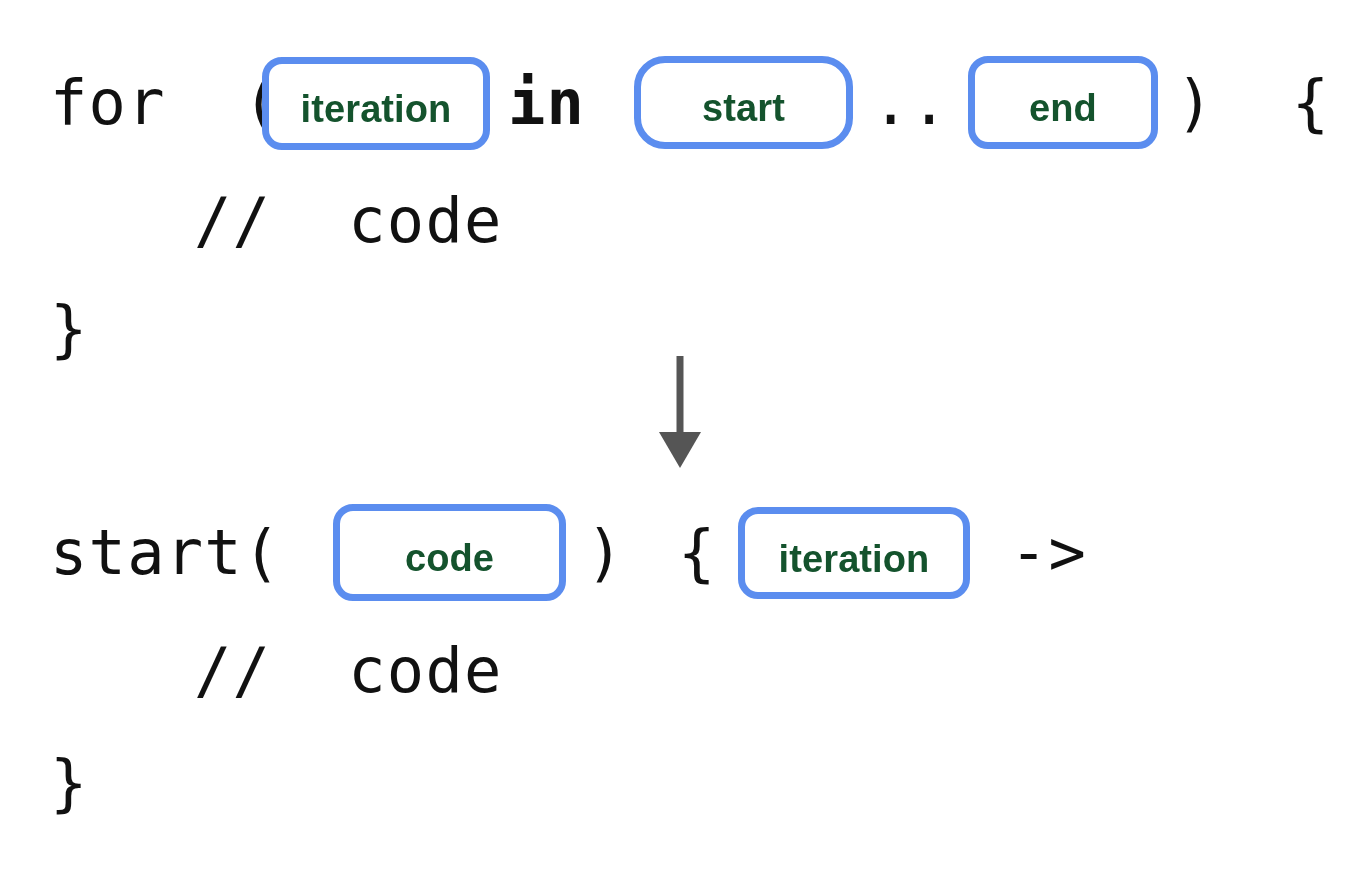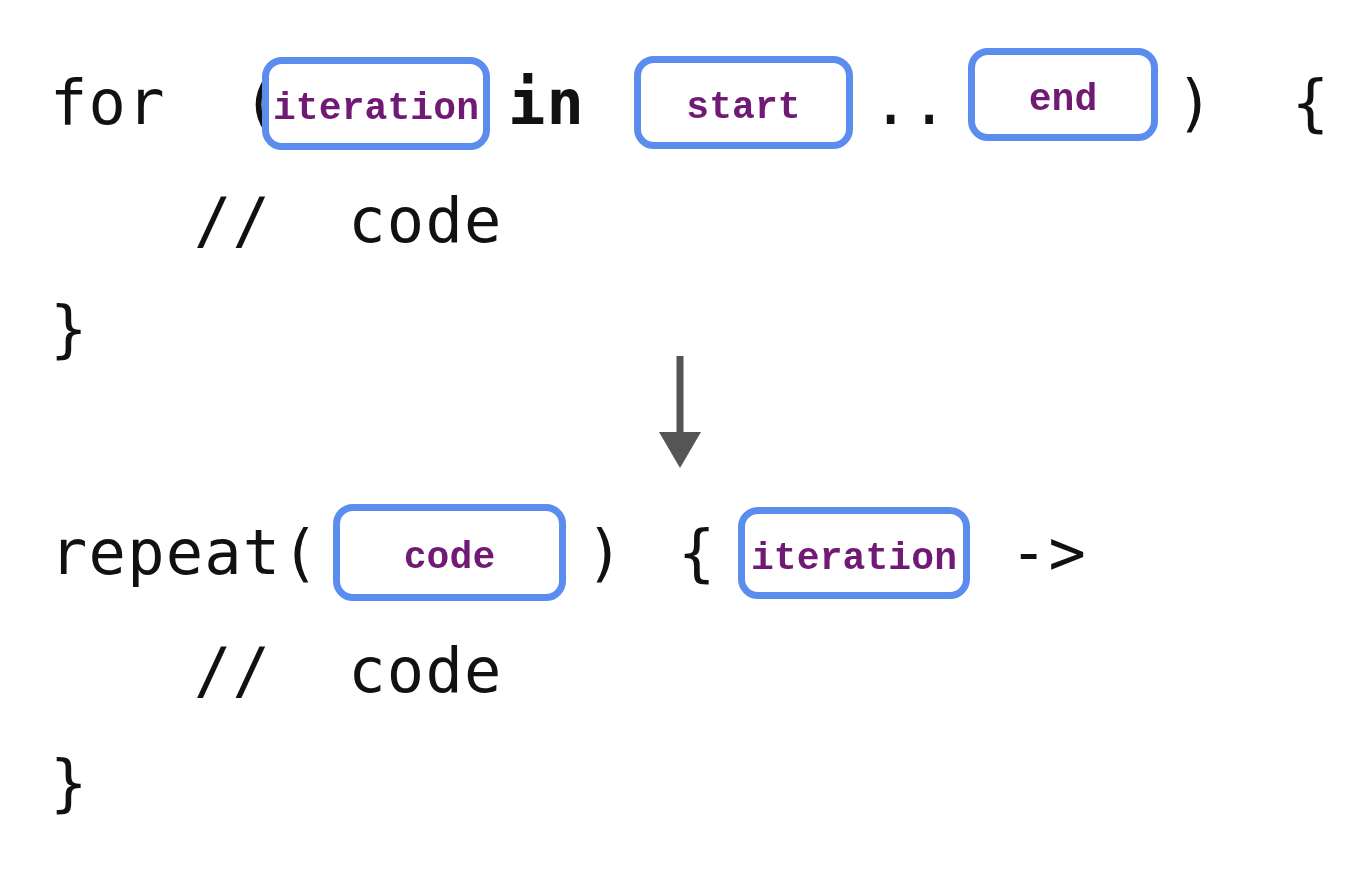--- a/index.html
+++ b/index.html
@@ -39,24 +39,24 @@
     position: absolute;
     box-sizing: border-box;
     background: #ffffff;
     border: 7px solid #5b8def;
     border-radius: 20px;
     display: flex;
     align-items: center;
     justify-content: center;
   }
   .slot span {
-    font-family: Liberation Mono, monospace;
+    font-family: Liberation Sans, sans-serif;
     font-weight: 700;
     font-size: 38px;
-    color: #701a75;
+    color: #14532d;
     letter-spacing: 0.1px;
     line-height: 1;
     white-space: nowrap;
     margin-top: 11px;
   }
 
   
   #arrow-wrap {
     position: absolute;
     left: 640px;
@@ -74,47 +74,47 @@
   <div>
 
     <div class="code lg" style="left:50px; top:72px;">for  (</div>
 
     <div class="slot" style="left:262px; top:57px; width:228px; height:93px;">
       <span>iteration</span>
     </div>
 
     <div class="code lg" style="left:508px; top:72px;font-weight:bold;">in</div>
 
-    <div class="slot" style="left:634px; top:56px; width:219px; height:93px;">
+    <div class="slot" style="left:634px; top:56px; width:219px; height:93px;border-radius:31px;">
       <span>start</span>
     </div>
 
     <div class="code lg" style="left:872px; top:72px;">..</div>
 
-    <div class="slot" style="left:968px; top:48px; width:190px; height:93px;">
+    <div class="slot" style="left:968px; top:56px; width:190px; height:93px;">
       <span>end</span>
     </div>
 
     <div class="code lg" style="left:1176px; top:72px;">)  {</div>
 
     <div class="code lg" style="left:194px; top:190px;">//  code</div>
 
     <div class="code lg" style="left:50px; top:298px;">}</div>
   </div>
 
   <div id="arrow-wrap">
     <svg width="80" height="120" viewBox="0 0 80 120">
       <line x1="40" y1="4" x2="40" y2="82" stroke="#555555" stroke-width="7" stroke-linecap="butt"></line>
       <polygon points="40,116 19,80 61,80" fill="#555555"></polygon>
     </svg>
   </div>
 
   <div>
 
-    <div class="code lg" style="left:50px; top:522px;">repeat(</div>
+    <div class="code lg" style="left:50px; top:522px;">start(</div>
 
     <div class="slot" style="left:333px; top:504px; width:233px; height:97px;">
       <span>code</span>
     </div>
 
     <div class="code lg" style="left:586px; top:522px;">)</div>
 
     <div class="code lg" style="left:678px; top:522px;">{</div>
 
     <div class="slot" style="left:738px; top:507px; width:232px; height:92px;">

